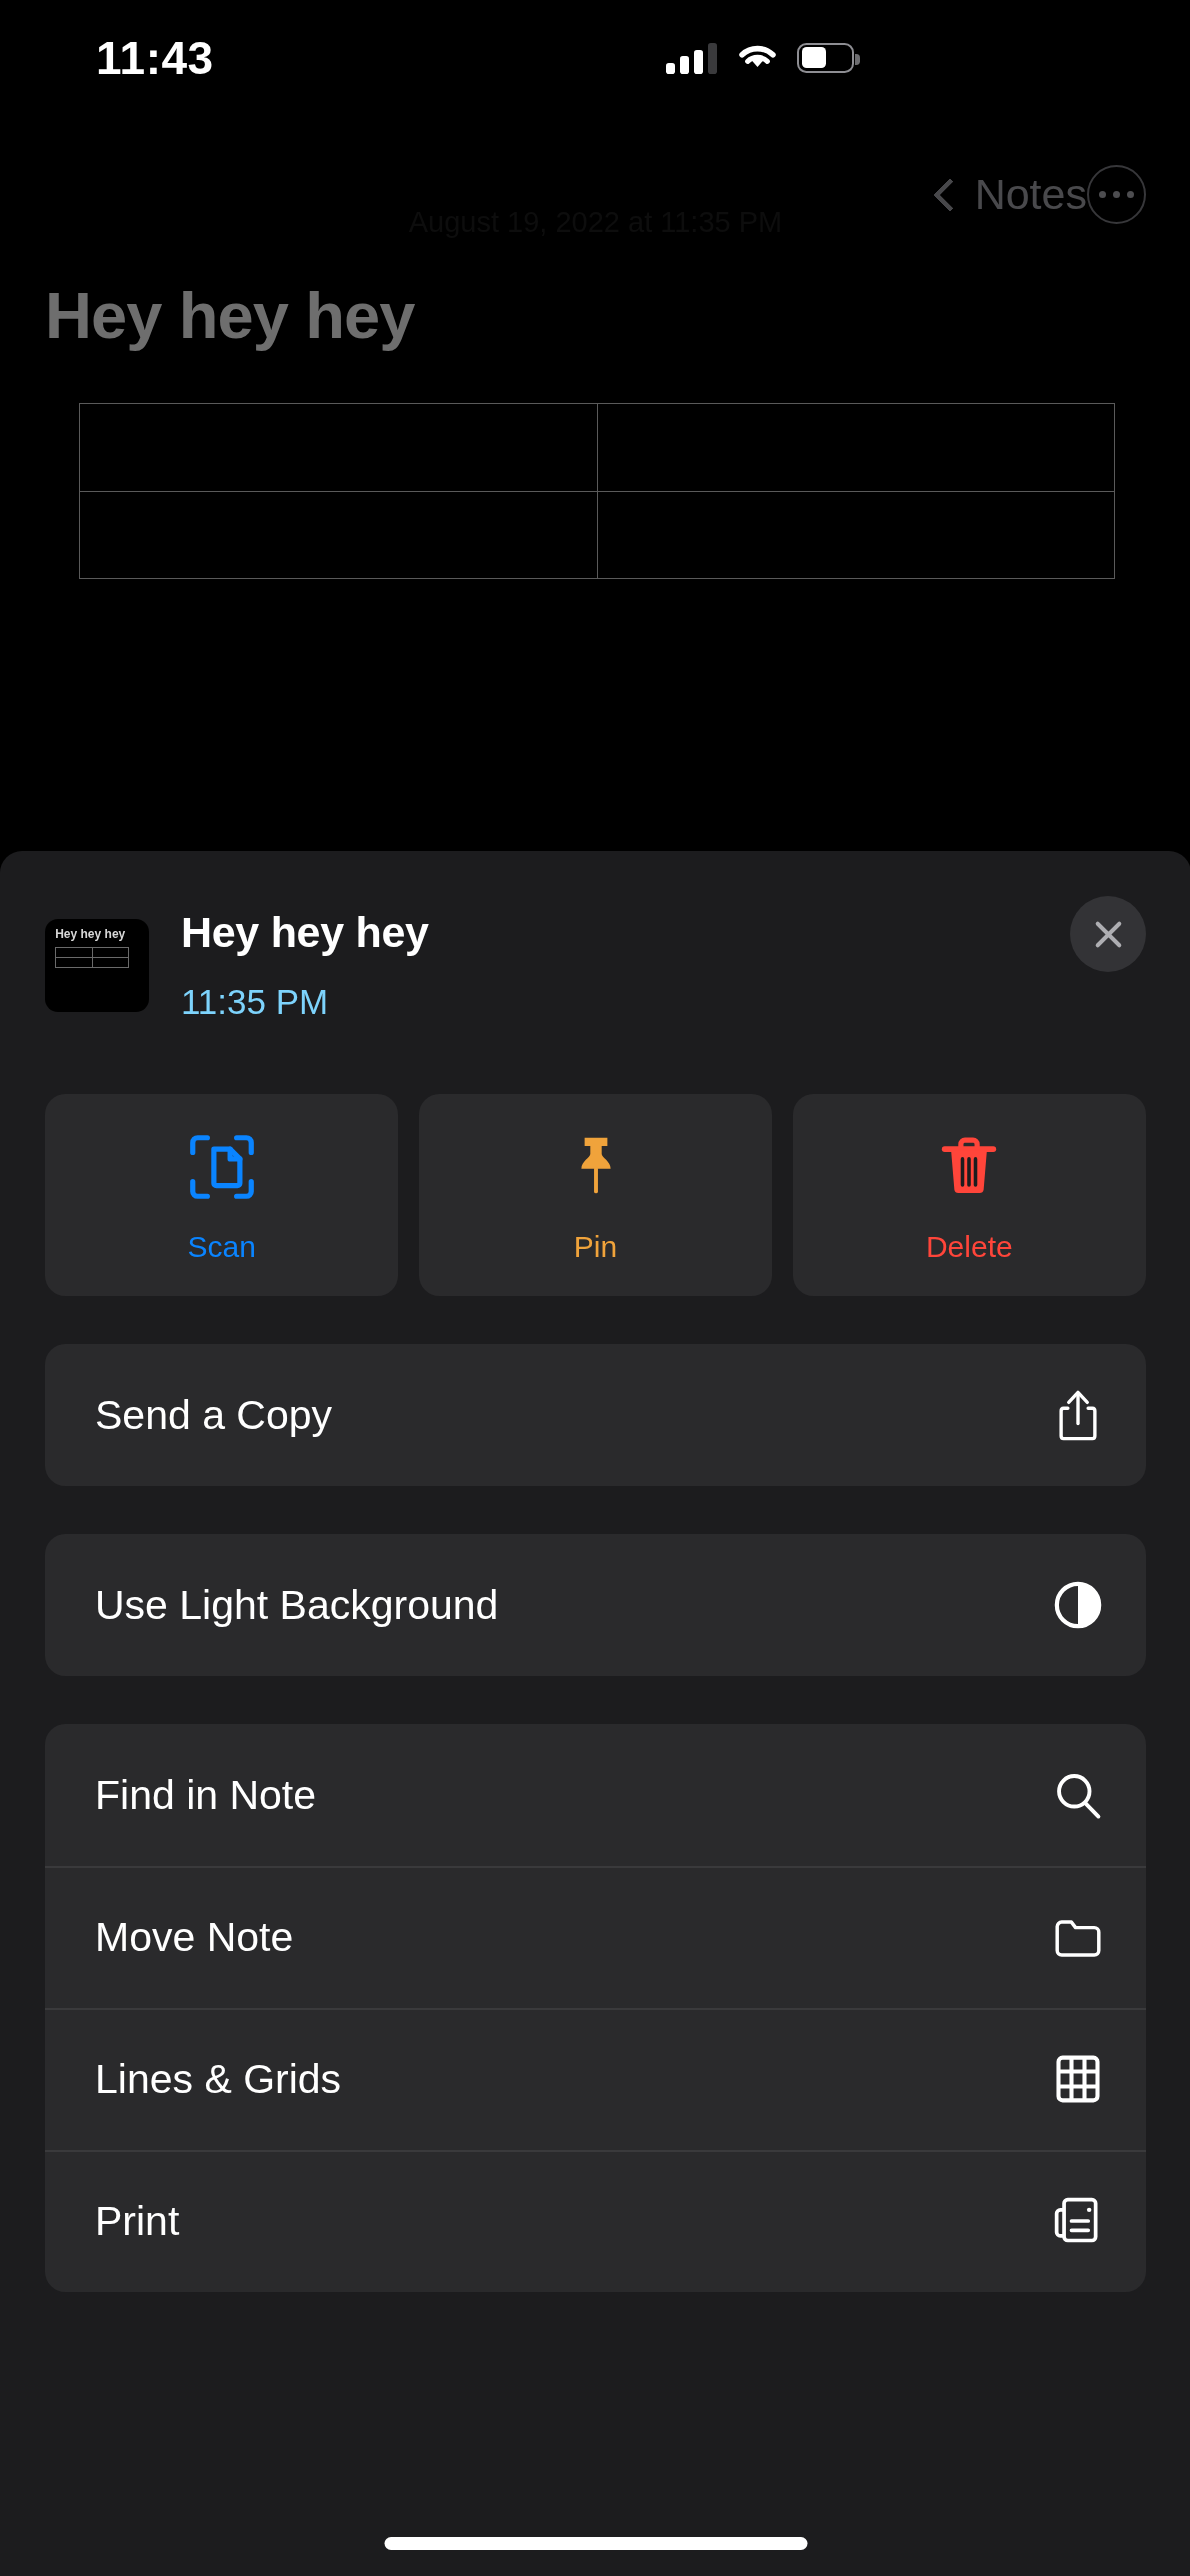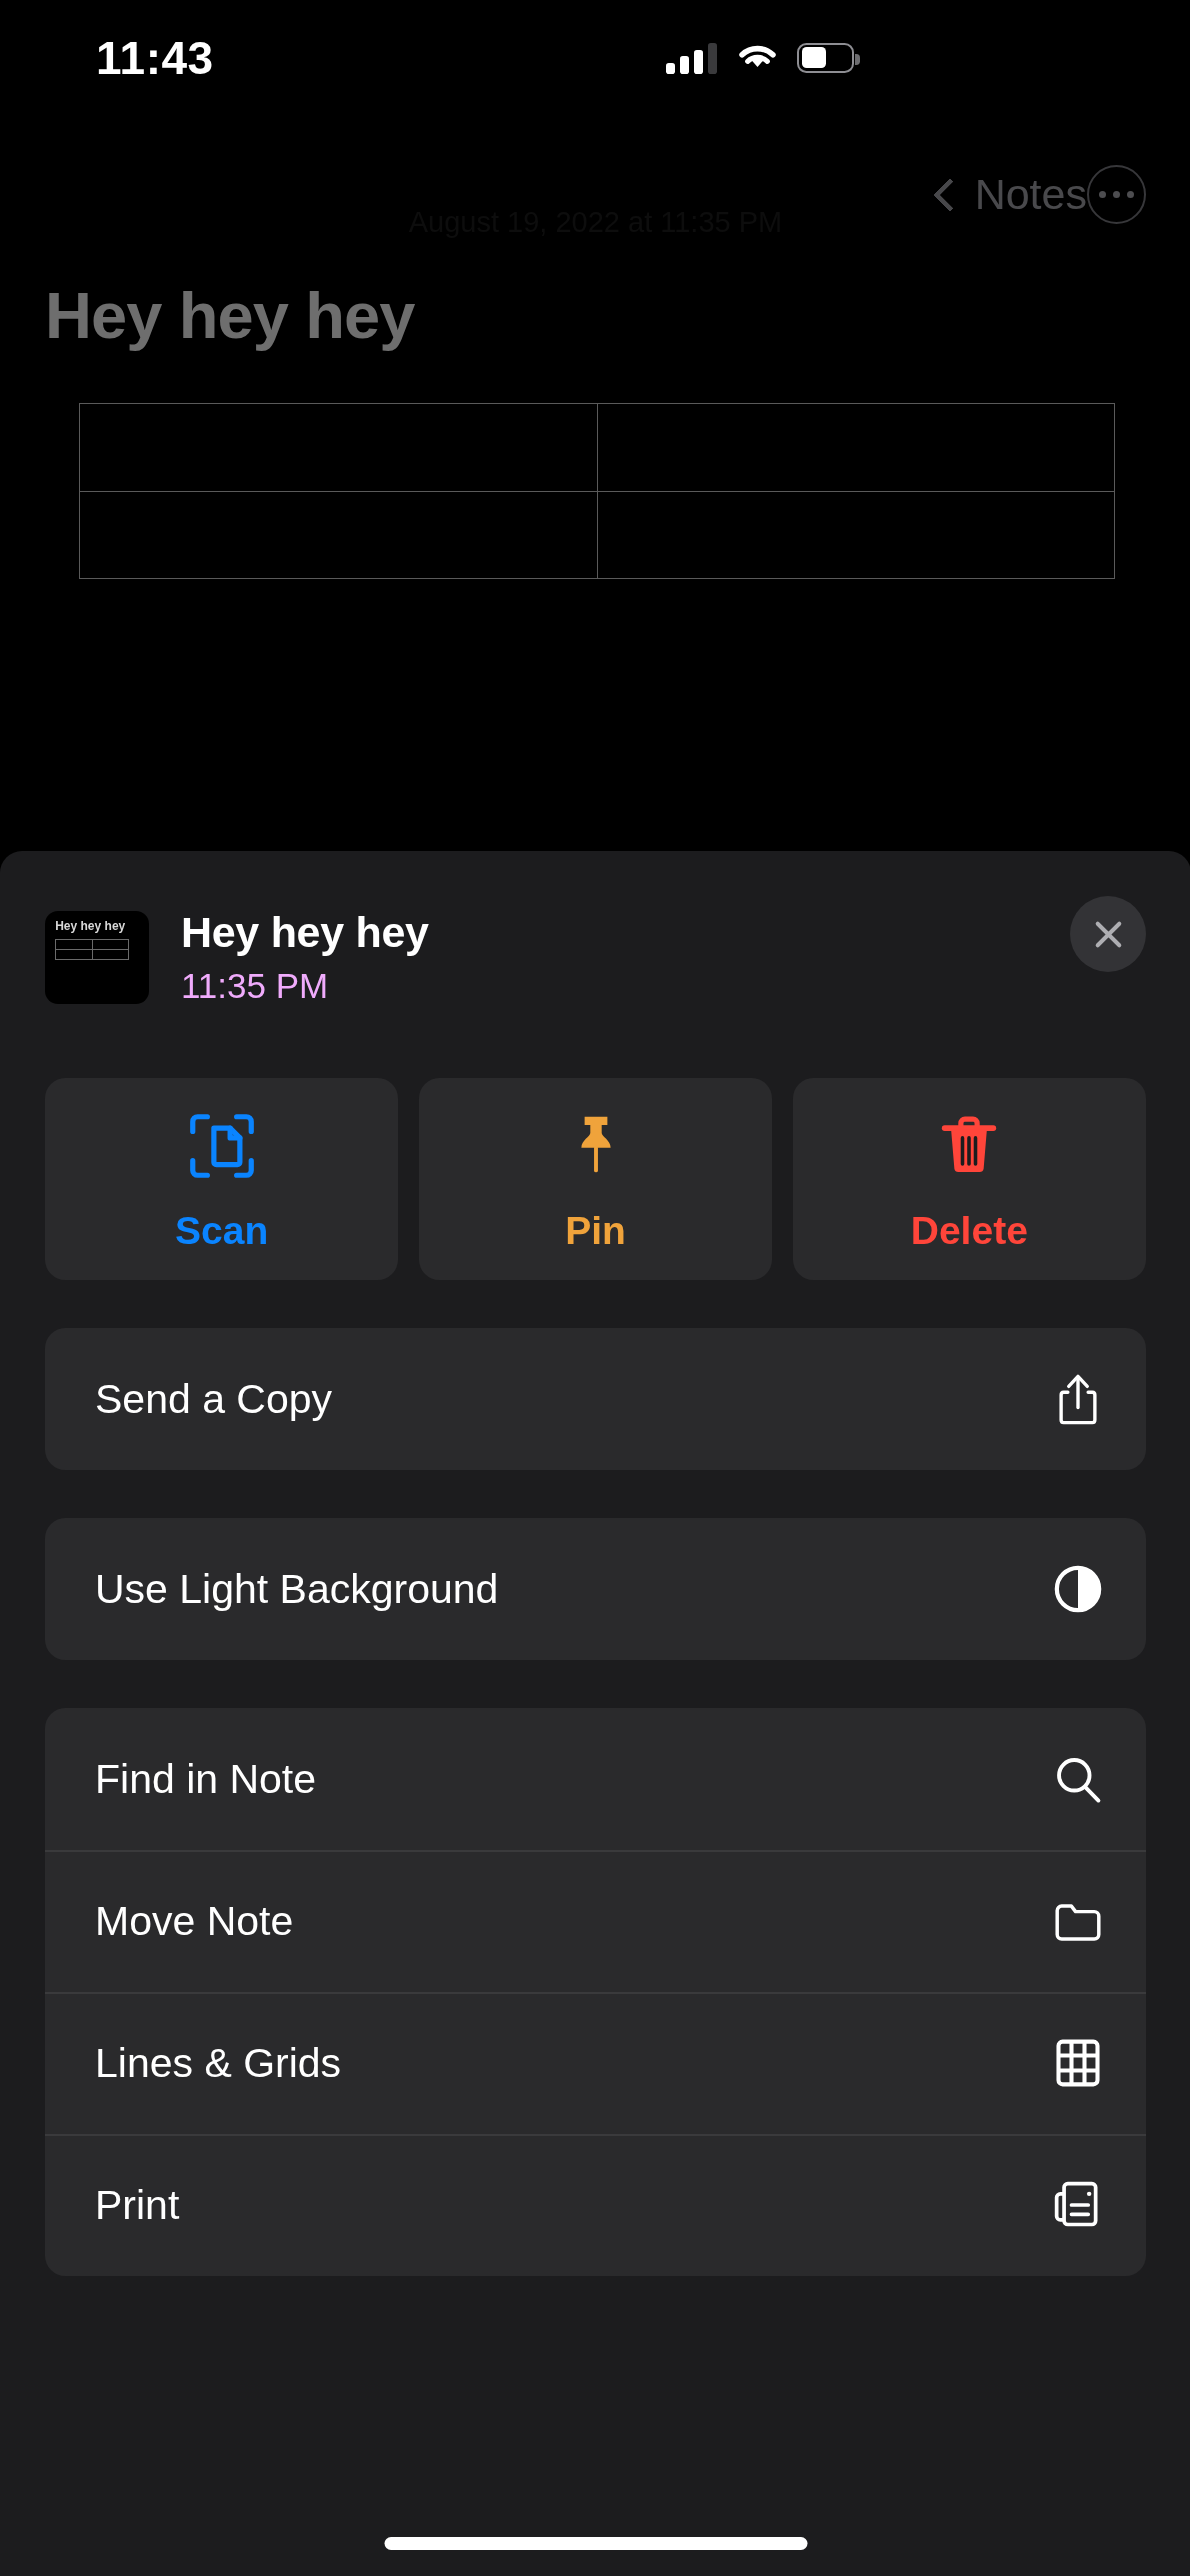--- a/index.html
+++ b/index.html
@@ -88,39 +88,39 @@
   }
   #thumb-title{ color:#d8d8d8; font-size:12px; font-weight:700; line-height:1.1; }
   #thumb-table{
     margin-top:6.5px; width:74px; height:20.4px;
     display:grid; grid-template-columns:1fr 1fr; grid-template-rows:1fr 1fr;
     border-top:0.9px solid #6a6a6a; border-left:0.9px solid #6a6a6a;
   }
   #thumb-table div{ border-right:0.9px solid #6a6a6a; border-bottom:0.9px solid #6a6a6a; }
   #sheet-titles{ margin-left:32px; }
   #sheet-title{ color:#fff; font-size:43px; font-weight:700; letter-spacing:-0.3px; }
-  #sheet-subtitle{ color:#f0abfc; font-size:35px; margin-top:9px; }
+  #sheet-subtitle{ color:#7dd3fc; font-size:35px; margin-top:25px; }
   #close-button{
     position:absolute; right:45px; top:45px; width:76px; height:76px;
     border-radius:50%; background:#333336;
     display:flex; align-items:center; justify-content:center;
   }
   #close-button svg{ width:37px; height:37px; }
 
   
   #quick-actions{
     display:flex; gap:20.4px; padding:72px 45px 0 45px;
   }
   .quick-btn{
     flex:1; height:202px; background:#2a2a2c; border-radius:20.4px;
     display:flex; flex-direction:column; align-items:center;
     justify-content:center; gap:22px;
   }
   .quick-btn .ic{ height:82px; display:flex; align-items:center; }
-  .quick-btn .lbl{ font-size:39px;font-weight:bold; }
+  .quick-btn .lbl{ font-size:30px; }
 
   
   .group{
     margin:48px 45px 0 45px; background:#2a2a2c; border-radius:20.4px;
     overflow:hidden;
   }
   .row{
     height:142px; display:flex; align-items:center; justify-content:space-between;
     padding:0 39px 0 50px; position:relative;
   }

